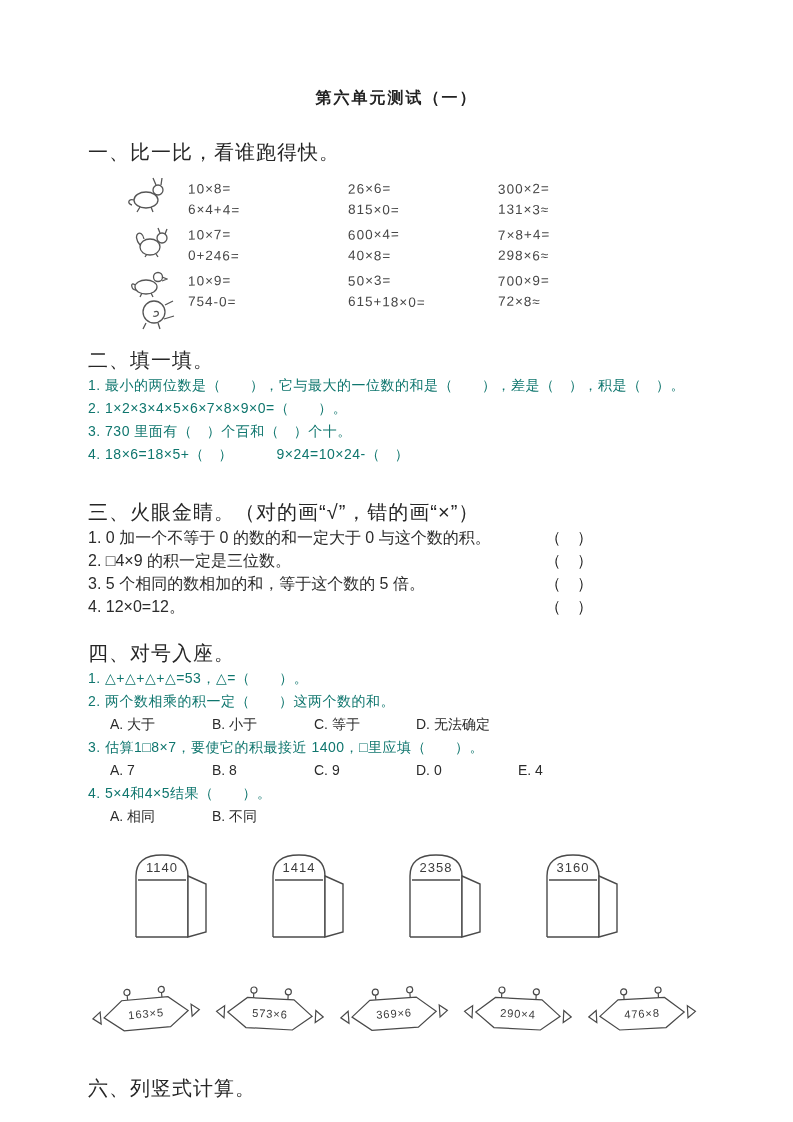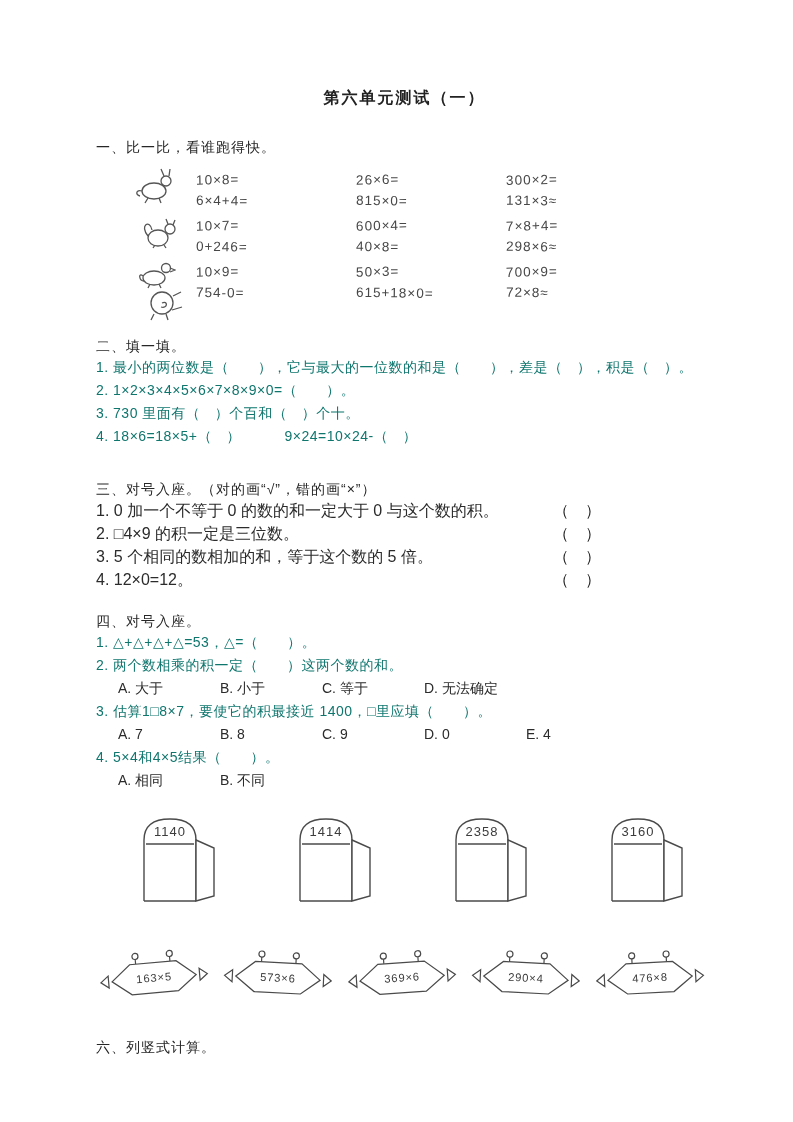--- a/index.html
+++ b/index.html
@@ -2,23 +2,23 @@
 <html><head>
 <meta charset="utf-8">
 <style>
   * { margin:0; padding:0; box-sizing:border-box; }
   html,body { background:#ffffff; }
   .page {
     width:793px; height:1122px; background:#fff; position:relative;
     font-family:"Liberation Sans", sans-serif; color:#2b2b2b; overflow:hidden;
     margin:0 auto;
   }
-  .content { position:absolute; left:96px; top:88px; width:617px; }
+  .content { position:absolute; left:88px; top:88px; width:617px; }
   .doc-title { text-align:center; font-size:16px; font-weight:600; letter-spacing:2px; color:#222; }
-  h2.sec-head { font-size:14px; font-weight:400; letter-spacing:1px; color:#262626; }
+  h2.sec-head { font-size:20px; font-weight:400; letter-spacing:1px; color:#262626; }
   .sec1-head { margin-top:30px; }
   .sec2-head, .sec3-head { margin-top:33px; }
   .sec4-head { margin-top:22px; }
   .sec5-head { margin-top:24px; }
   .sec6-head { margin-top:34px; }
 
   
   .calc-block { position:relative; margin-left:40px; padding-left:60px; margin-top:10px; }
   .calc-row { display:grid; grid-template-columns:160px 150px 170px; line-height:23px; }
   .calc-expr { font-size:13.5px; color:#474747; letter-spacing:1px; display:inline-block; }
@@ -35,21 +35,21 @@
 
   
   .s3-row { display:flex; width:505px; line-height:23px; font-size:16px; }
   .s3-ans { margin-left:auto; white-space:nowrap; }
 
   
   .opts { padding-left:22px; line-height:23px; font-size:14px; }
   .opt { display:inline-block; min-width:102px; }
 
   
-  .doors-row { display:flex; gap:70px; margin-left:34px; margin-top:12px; }
+  .doors-row { display:flex; gap:51px; margin-left:34px; margin-top:12px; }
   .door { width:86px; }
   .door svg text, .banner svg text { font-family:"Liberation Sans", sans-serif; }
   .door-num { font-size:13px; fill:#3c3c3c; letter-spacing:1px; }
   .banners-row { display:flex; gap:12px; margin-left:2px; margin-top:40px; }
   .banner { width:112px; }
   .banner-expr { font-size:13px; fill:#3c3c3c; letter-spacing:1px; }
   .banner:nth-child(1) { transform:rotate(-5deg); }
   .banner:nth-child(2) { transform:rotate(3deg); }
   .banner:nth-child(3) { transform:rotate(-4deg); }
   .banner:nth-child(4) { transform:rotate(3deg); }
@@ -127,21 +127,21 @@
     </div>
 
     <h2 class="sec-head sec2-head">二、填一填。</h2>
     <div id="s2-items">
         <div class="line">1. 最小的两位数是（　　），它与最大的一位数的和是（　　），差是（　），积是（　）。</div>
         <div class="line">2. 1×2×3×4×5×6×7×8×9×0=（　　）。</div>
         <div class="line">3. 730 里面有（　）个百和（　）个十。</div>
         <div class="line">4. 18×6=18×5+（　）　　　9×24=10×24-（　）</div>
       </div>
 
-    <h2 class="sec-head sec3-head">三、对号入座。（对的画“√”，错的画“×”）</h2>
+    <h2 class="sec-head sec3-head">三、火眼金睛。（对的画“√”，错的画“×”）</h2>
     <div id="s3-items">
         <div class="s3-row">
           <span class="s3-text">1. 0 加一个不等于 0 的数的和一定大于 0 与这个数的积。</span>
           <span class="s3-ans">（　）</span>
         </div>
         <div class="s3-row">
           <span class="s3-text">2. □4×9 的积一定是三位数。</span>
           <span class="s3-ans">（　）</span>
         </div>
         <div class="s3-row">

